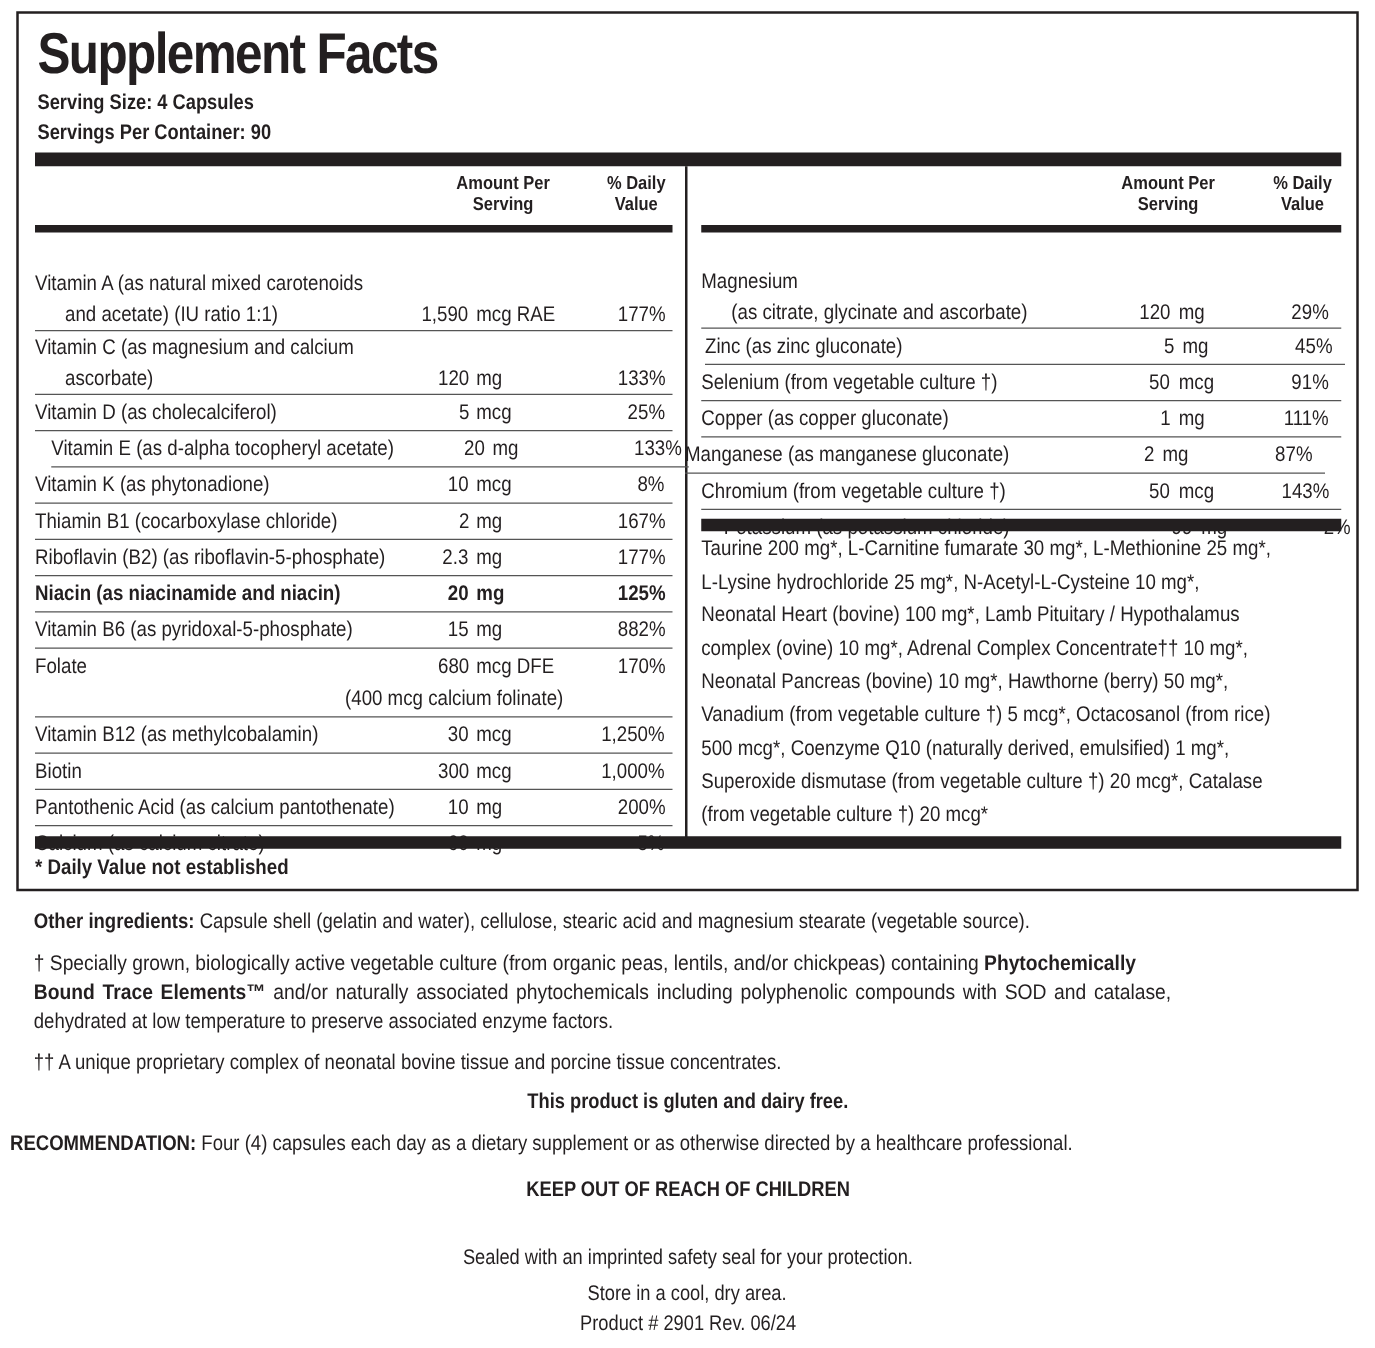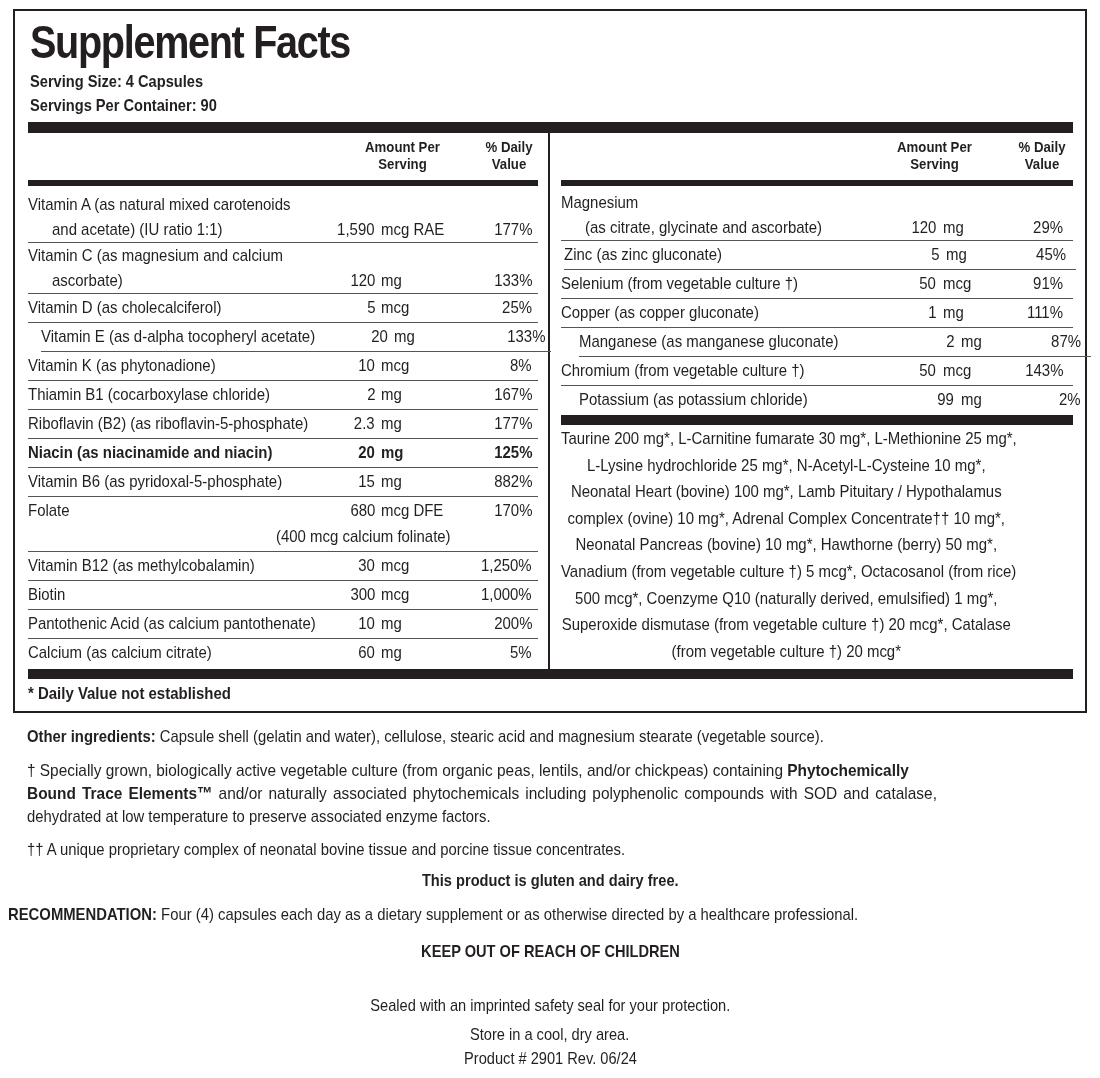--- a/index.html
+++ b/index.html
@@ -32,31 +32,32 @@
 
   .colhead {
     position: absolute; font-size: 15px; font-weight: bold; text-align: center;
     line-height: 17px; transform: scaleX(0.88); white-space: nowrap;
   }
 
   
   .row {
     position: absolute; font-size: 17px; line-height: 25px;
     border-bottom: 1.5px solid #555;
+    margin-top: 22px;
   }
   .row.nob { border-bottom: none; }
   .row .name { position: absolute; left: 0; top: 0; white-space: nowrap; transform: scaleX(0.88); transform-origin: left top; }
   .row .name2 { position: absolute; left: 0; white-space: nowrap; transform: scaleX(0.88); transform-origin: left top; }
   .row .qty { position: absolute; text-align: right; white-space: nowrap; transform: scaleX(0.88); transform-origin: right top; }
   .row .unit { position: absolute; text-align: left; white-space: nowrap; transform: scaleX(0.88); transform-origin: left top; }
   .row .dv { position: absolute; text-align: right; white-space: nowrap; transform: scaleX(0.88); transform-origin: right top; }
 
   .other-blend {
     position: absolute; left: 561px; top: 426px; width: 512px;
-    font-size: 17px; line-height: 26.6px; text-align: center;
+    font-size: 17px; line-height: 26.6px;
   }
   .other-blend span { display: block; white-space: nowrap; transform: scaleX(0.88); transform-origin: left top; }
 
   .dv-note {
     position: absolute; left: 28px; top: 684px; font-size: 17px; font-weight: bold;
     transform: scaleX(0.88); transform-origin: left top; white-space: nowrap;
   }
 
   
   .para { position: absolute; font-size: 17px; line-height: 23px; white-space: nowrap; transform-origin: left top; }
@@ -211,21 +212,21 @@
     <span class="qty" style="top:1px; right:137px;">50</span>
     <span class="unit" style="top:1px; left:382px;">mcg</span>
     <span class="dv" style="top:1px; right:10px;">91%</span>
   </div>
   <div class="row" style="left:561px; top:299px; width:512px; height:28px;">
     <span class="name" style="top:1px;">Copper (as copper gluconate)</span>
     <span class="qty" style="top:1px; right:137px;">1</span>
     <span class="unit" style="top:1px; left:382px;">mg</span>
     <span class="dv" style="top:1px; right:10px;">111%</span>
   </div>
-  <div class="row" style="left:579px; top:328px; width:512px; height:28px;">
+  <div class="row" style="left:548px; top:328px; width:512px; height:28px;">
     <span class="name" style="top:1px;">Manganese (as manganese gluconate)</span>
     <span class="qty" style="top:1px; right:137px;">2</span>
     <span class="unit" style="top:1px; left:382px;">mg</span>
     <span class="dv" style="top:1px; right:10px;">87%</span>
   </div>
   <div class="row" style="left:561px; top:357px; width:512px; height:28px;">
     <span class="name" style="top:1px;">Chromium (from vegetable culture †)</span>
     <span class="qty" style="top:1px; right:137px;">50</span>
     <span class="unit" style="top:1px; left:382px;">mcg</span>
     <span class="dv" style="top:1px; right:10px;">143%</span>

